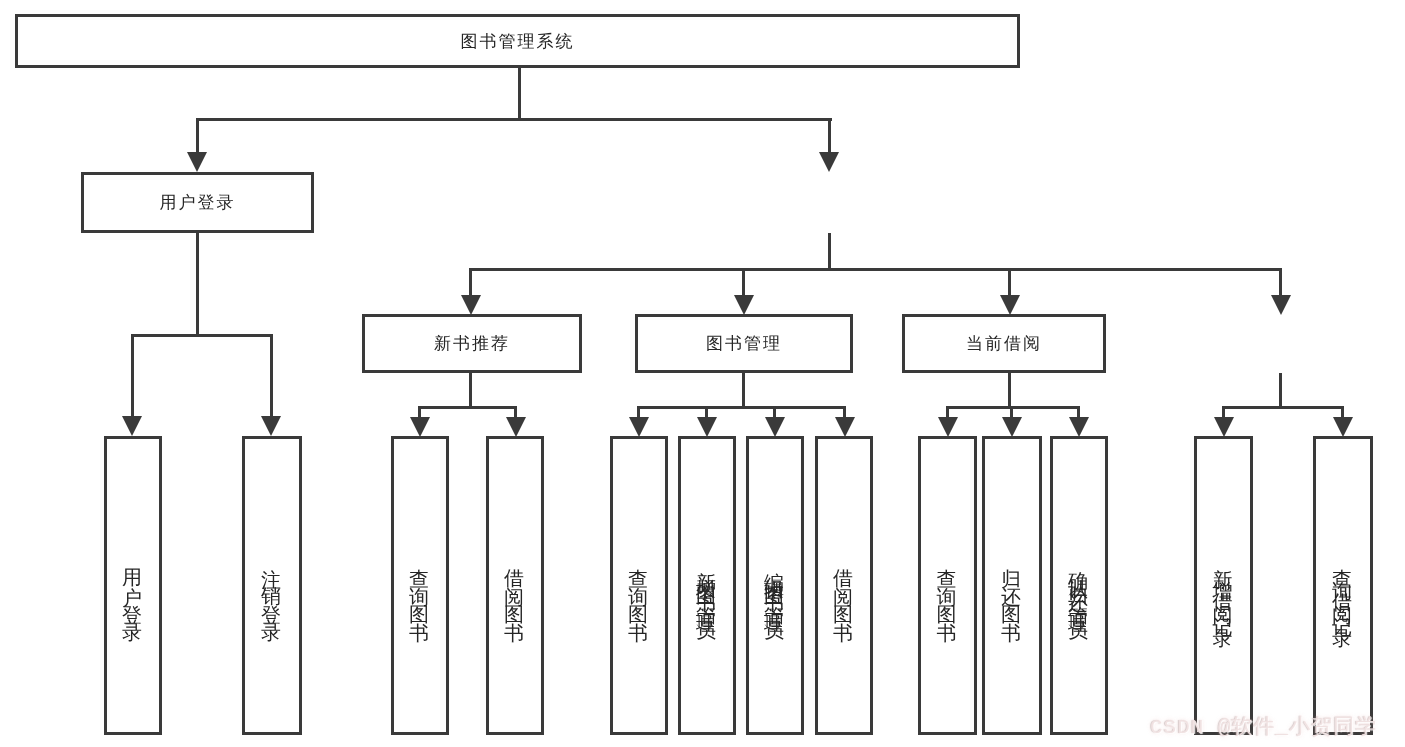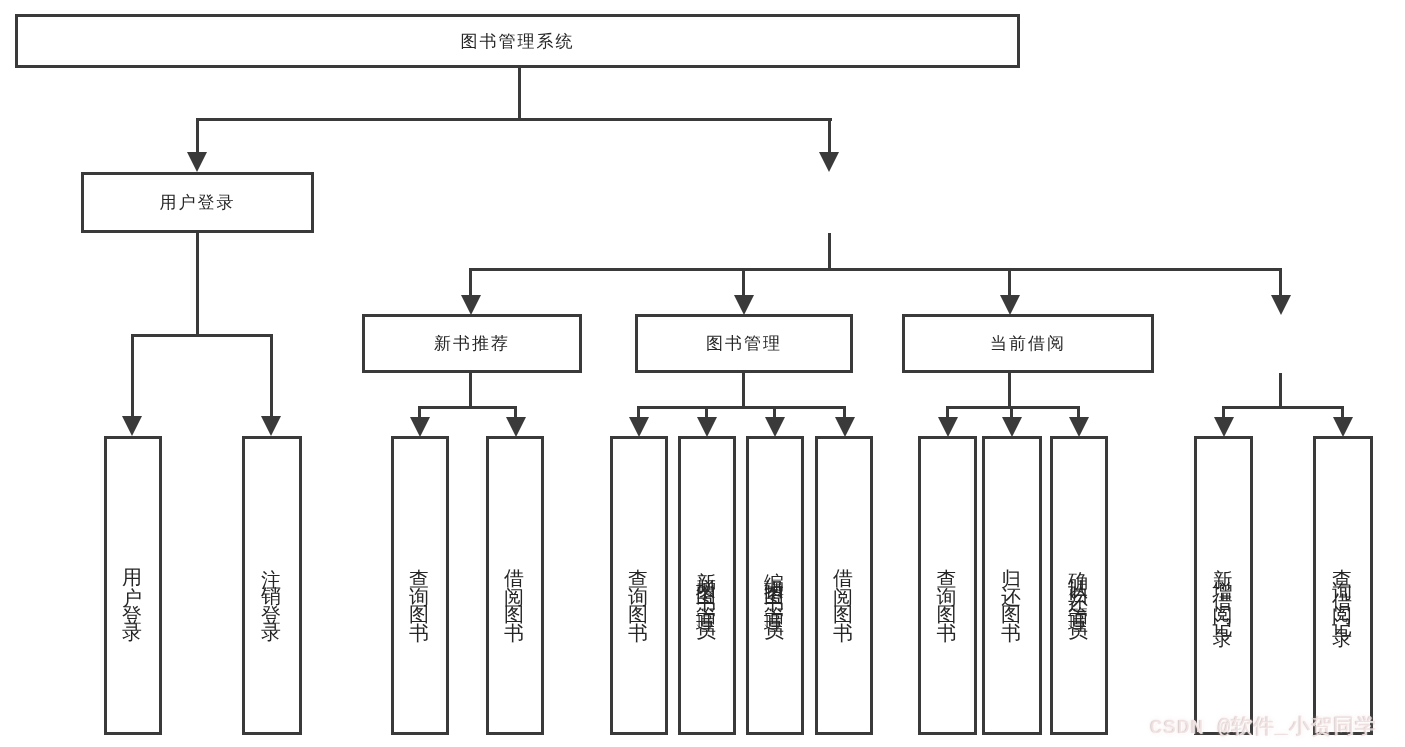--- a/index.html
+++ b/index.html
@@ -74,21 +74,21 @@
   <div class="head" style="left:461px;top:295px"></div>
   <div class="vl" style="left:742px;top:268px;height:30px"></div>
   <div class="head" style="left:734px;top:295px"></div>
   <div class="vl" style="left:1008px;top:268px;height:30px"></div>
   <div class="head" style="left:1000px;top:295px"></div>
   <div class="vl" style="left:1279px;top:268px;height:30px"></div>
   <div class="head" style="left:1271px;top:295px"></div>
 
   <div class="box" style="left:362px;top:314px;width:220px;height:59px">新书推荐</div>
   <div class="box" style="left:635px;top:314px;width:218px;height:59px">图书管理</div>
-  <div class="box" style="left:902px;top:314px;width:252px;height:59px">当前借阅</div>
+  <div class="box" style="left:902px;top:314px;width:204px;height:59px">当前借阅</div>
 
   <div class="vl" style="left:469px;top:373px;height:36px"></div>
   <div class="hl" style="left:418px;top:406px;width:99px"></div>
   <div class="vl" style="left:418px;top:406px;height:13px"></div>
   <div class="head" style="left:410px;top:417px"></div>
   <div class="vl" style="left:514px;top:406px;height:13px"></div>
   <div class="head" style="left:506px;top:417px"></div>
 
   <div class="vl" style="left:742px;top:373px;height:36px"></div>
   <div class="hl" style="left:637px;top:406px;width:209px"></div>

